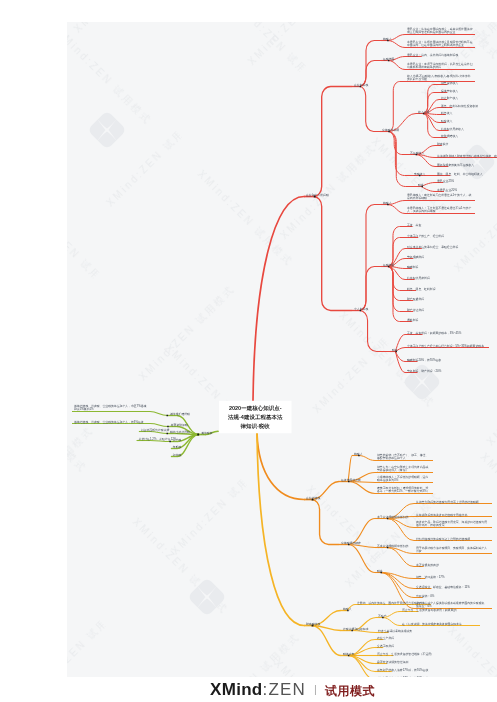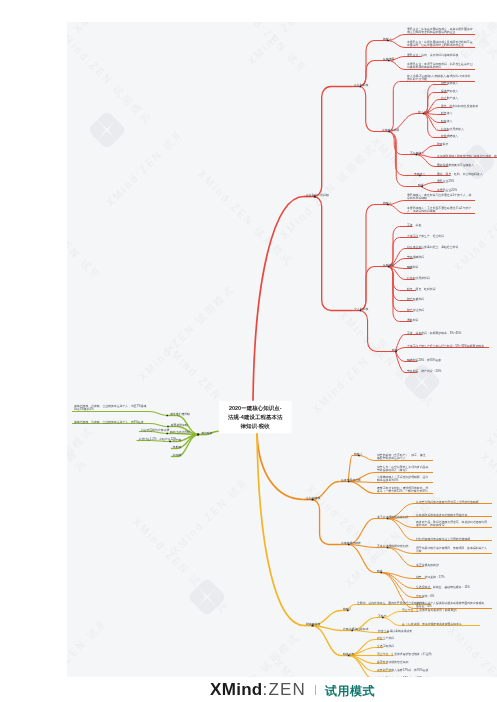--- a/index.html
+++ b/index.html
@@ -13,21 +13,21 @@
   #nodes{position:absolute;left:0;top:0;width:1796px;height:2620px;}
   .nd{position:absolute;color:#39424f;font-size:11.4px;line-height:14.4px;letter-spacing:0px;}
   .root{position:absolute;background:#fff;color:#1a1a1a;font-weight:bold;text-align:center;
         font-size:22px;line-height:36px;padding:11px 36px;white-space:pre-line;}
   #footer{position:absolute;left:0;top:677px;width:497px;height:25px;background:#fff;
           display:flex;align-items:center;justify-content:center;}
   #brand{display:flex;align-items:baseline;}
   .bx{font-weight:bold;font-size:17px;letter-spacing:.3px;color:#1b1b1b;}
   .bz{font-weight:300;font-size:17px;letter-spacing:1.2px;color:#555;}
   .bsep{font-size:11px;color:#aaa;margin:0 8px;position:relative;top:-2px;}
-  .btrial{font-size:12px;color:#0f766e;font-weight:bold;letter-spacing:.5px;}
+  .btrial{font-size:12px;color:#7f1d1d;font-weight:bold;letter-spacing:.5px;}
 </style>
 </head>
 <body>
 
 <div id="stage">
   <div id="canvas">
     <svg id="wm">
         <defs>
           <pattern id="wmA" width="200" height="292" patternUnits="userSpaceOnUse" patternTransform="rotate(-45 0 0)">
             <text x="0" y="16" font-family="&quot;Liberation Sans&quot;,sans-serif" font-size="10" fill="#e9ebed" letter-spacing="2.6">XMind:ZEN 试用模式</text>

